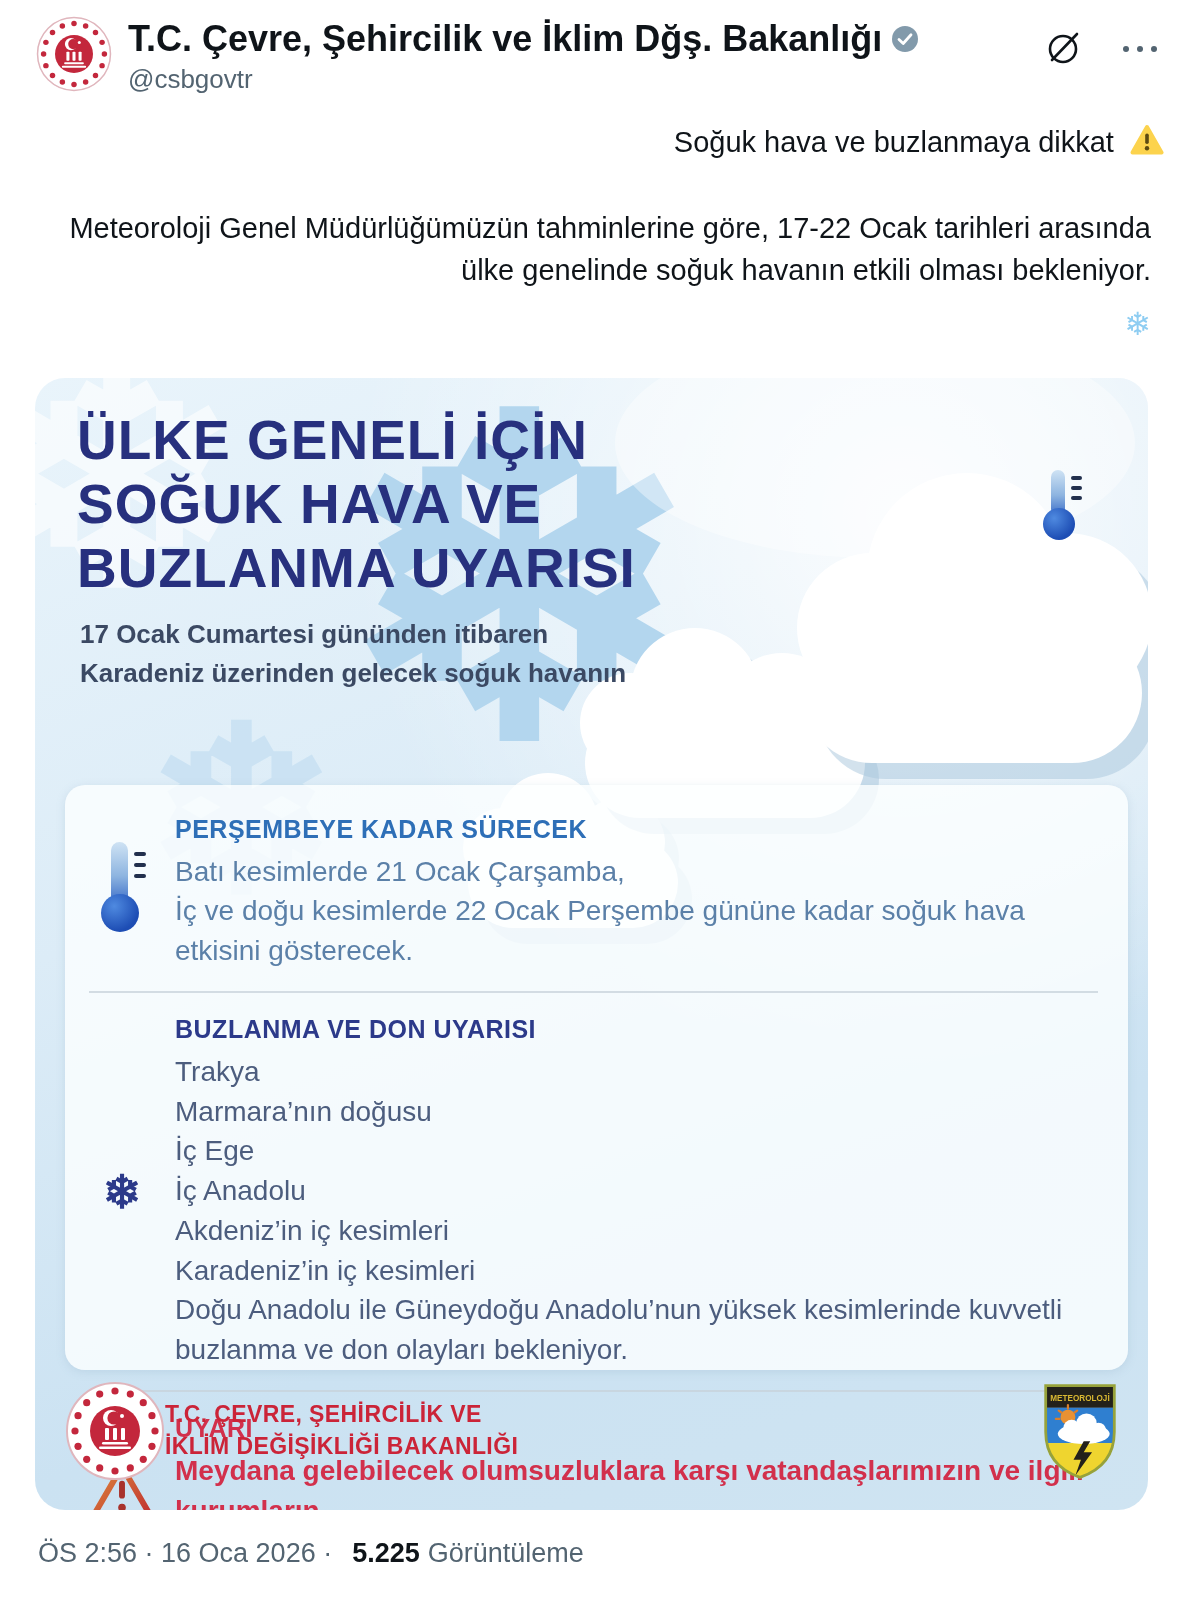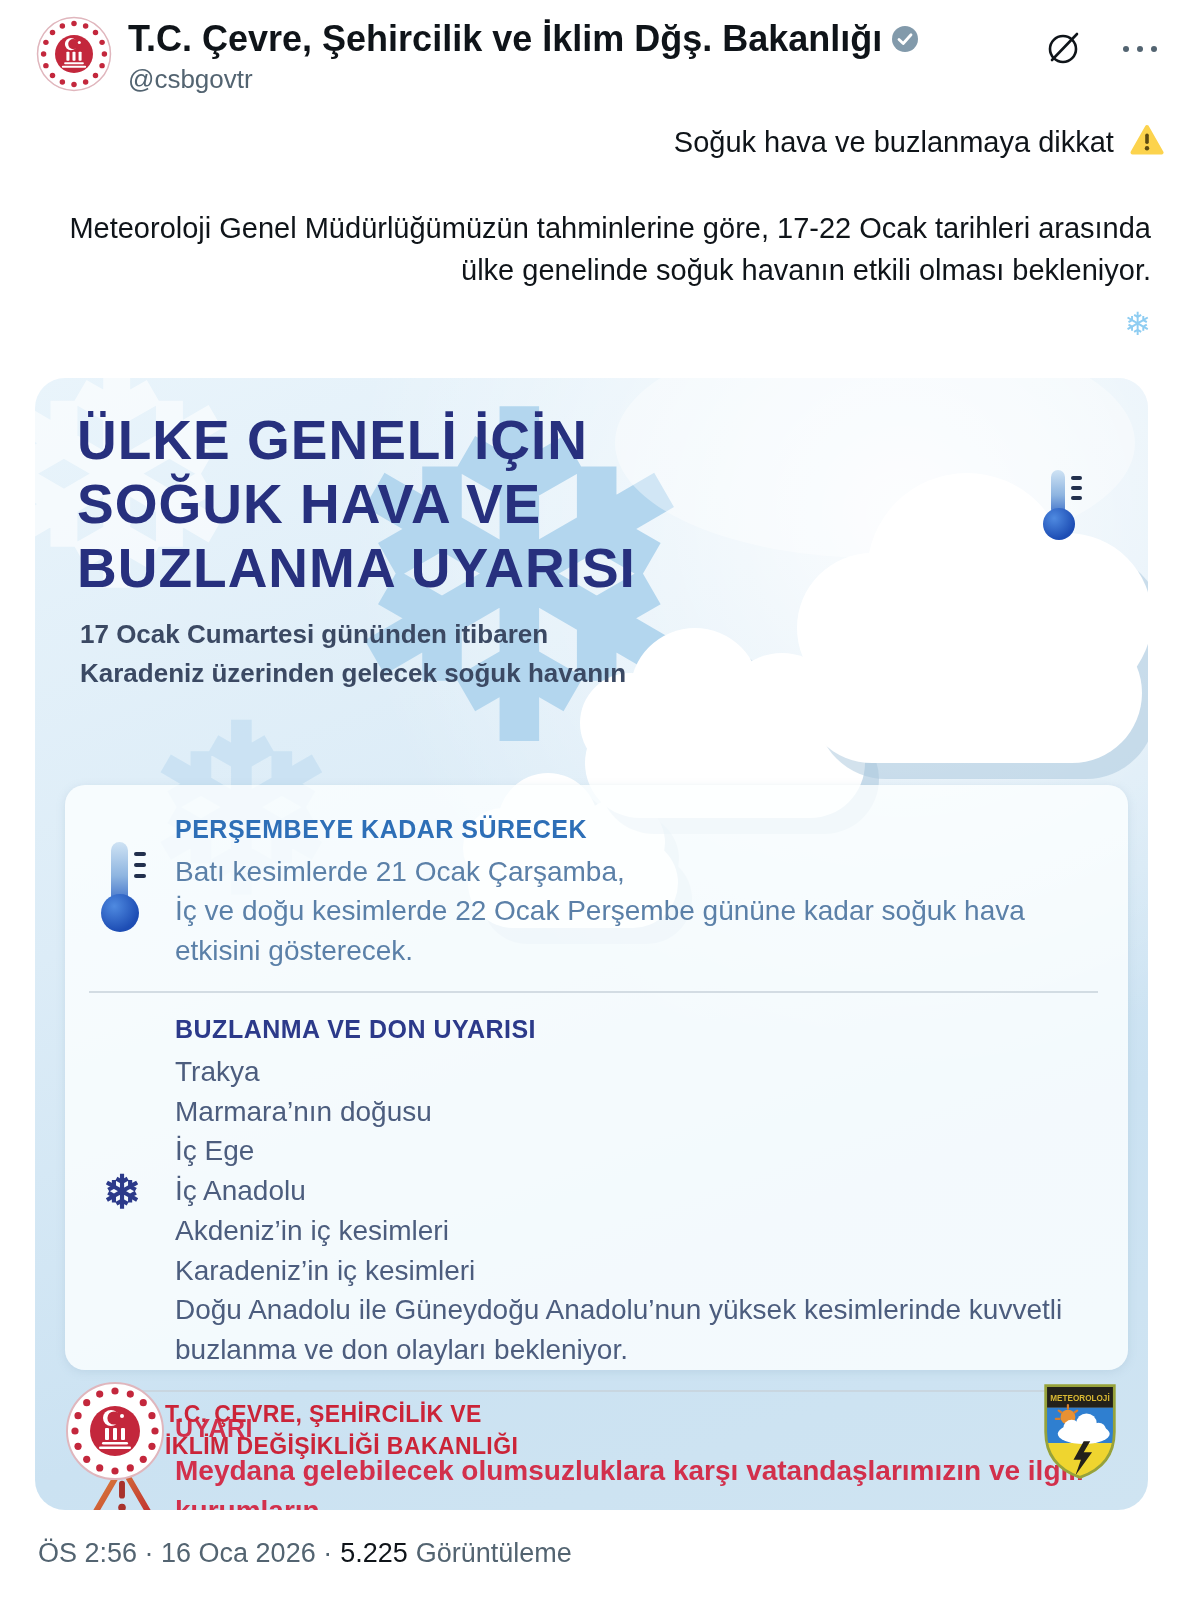--- a/index.html
+++ b/index.html
@@ -94,21 +94,21 @@
   .sec-warning .sec-heading { color:#d2304c; }
   .sec-warning .sec-line { color:#d2304c; font-weight:bold; }
 
   .card-footer { position:absolute; left:30px; right:28px; top:1002px; z-index:3;
           display:flex; align-items:center; justify-content:space-between; }
   .brand-left { display:flex; align-items:center; }
   .ministry-name { font-size:23px; font-weight:bold; letter-spacing:.4px; line-height:1.38; color:#cb2438; }
 
   
   .status-bar { margin:28px 0 0 38px; font-size:27px; color:#536471; }
-  .status-bar .views-count { font-weight:normal; color:#0f1419; margin-left:8px; }
+  .status-bar .views-count { font-weight:bold; color:#0f1419; margin-left:20px; }
   .status-bar .views-label { margin-left:8px; }
 </style>
 </head>
 <body>
 
 <svg width="0" height="0" style="position:absolute" aria-hidden="true">
   <defs>
     <g id="emblem-def">
       <circle cx="50" cy="50" r="48" fill="#ffffff" stroke="#e0b6bd" stroke-width="2"></circle>
       <g fill="#c3273c">

